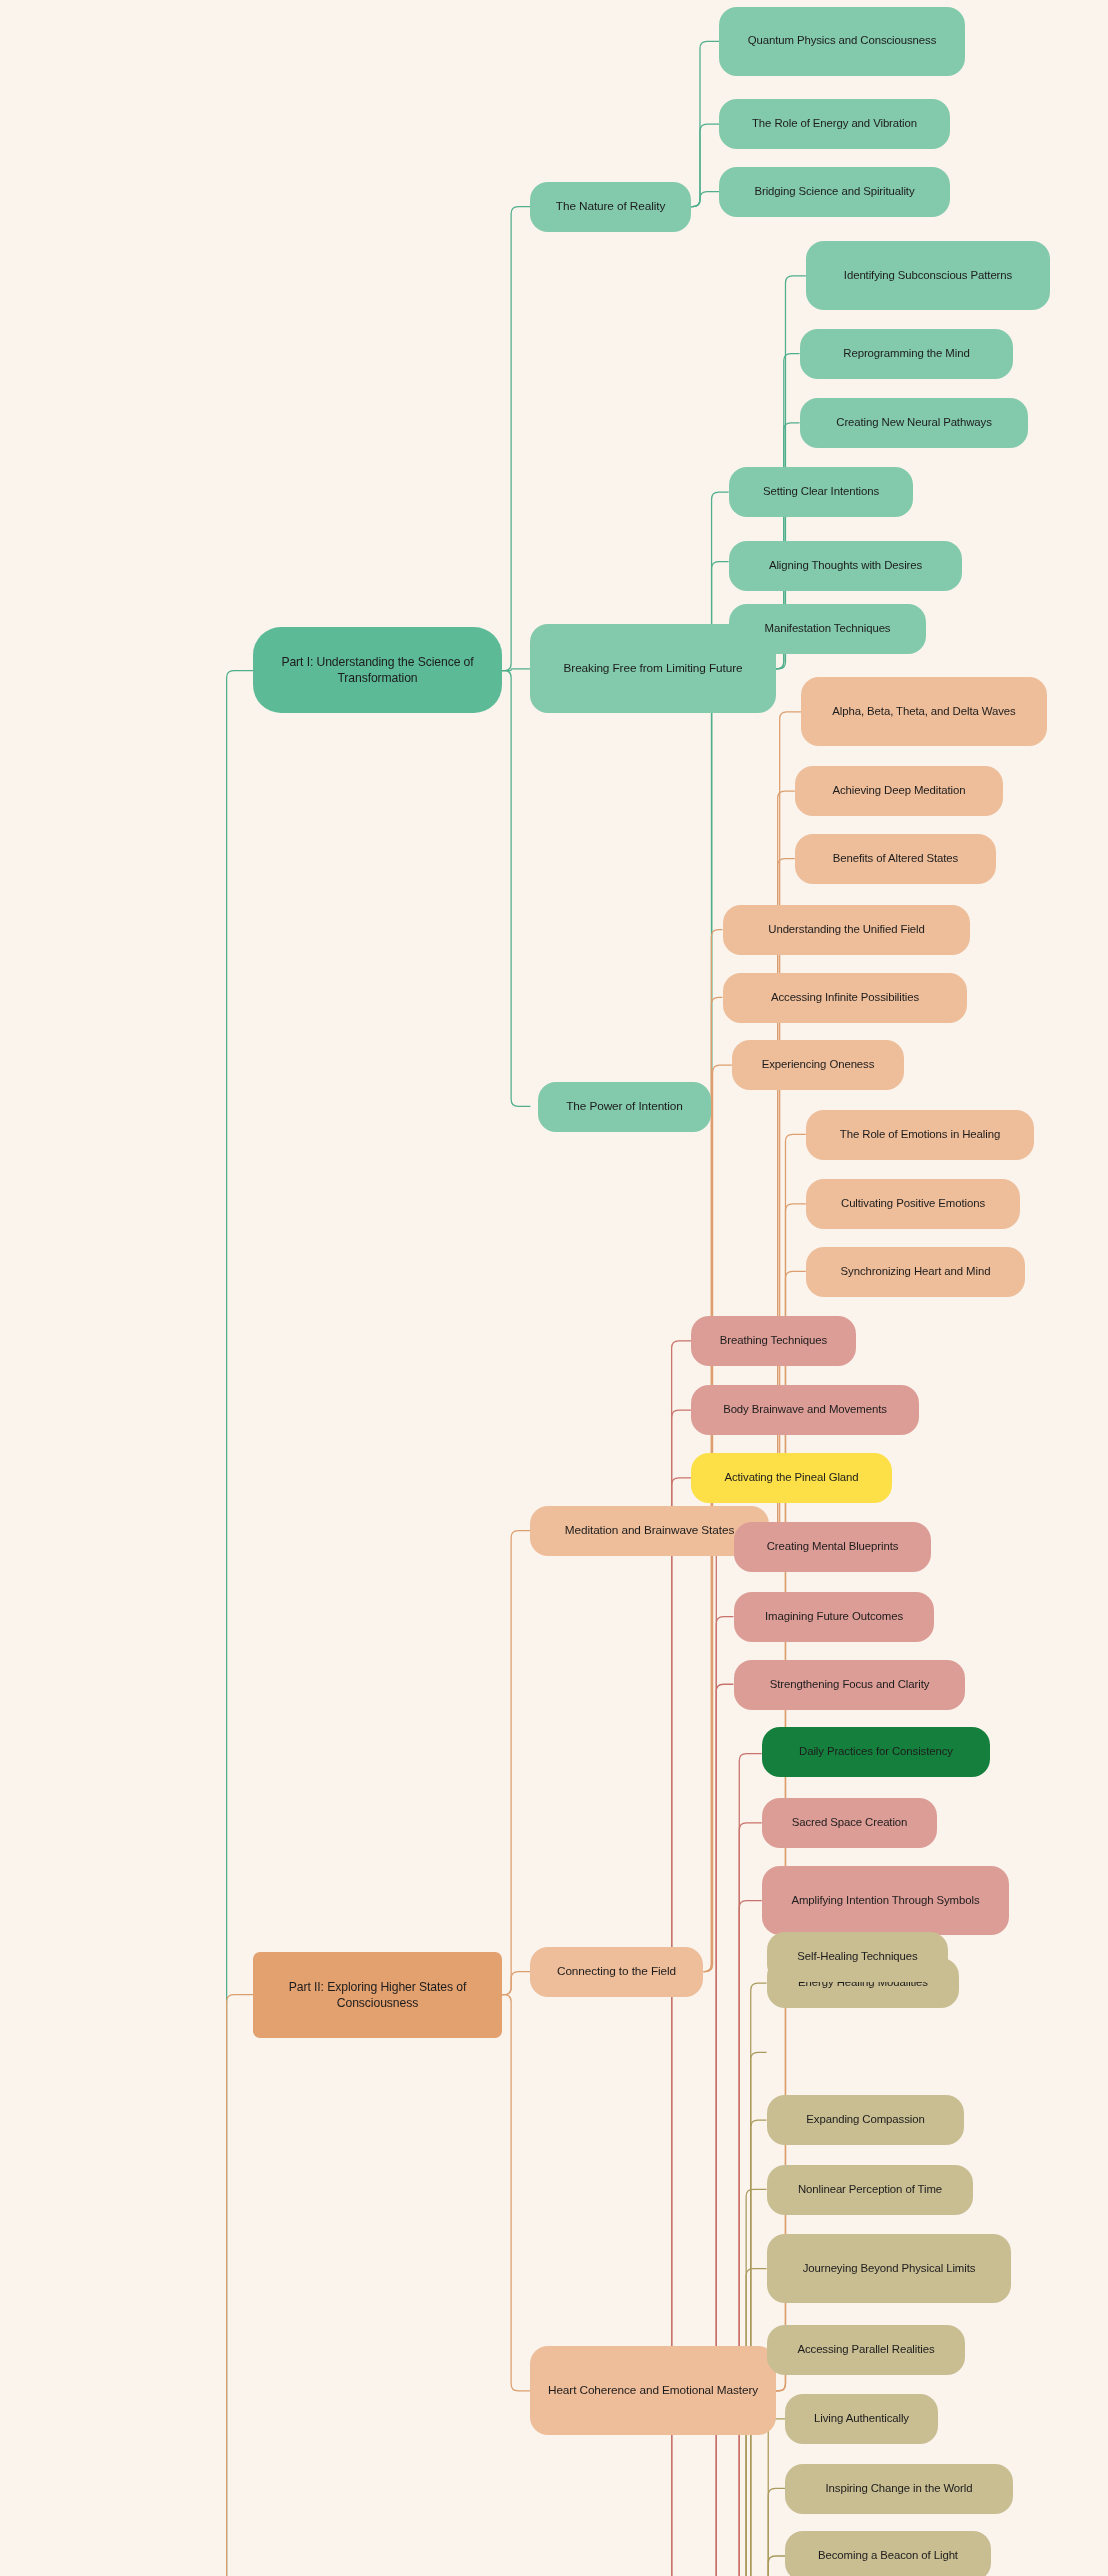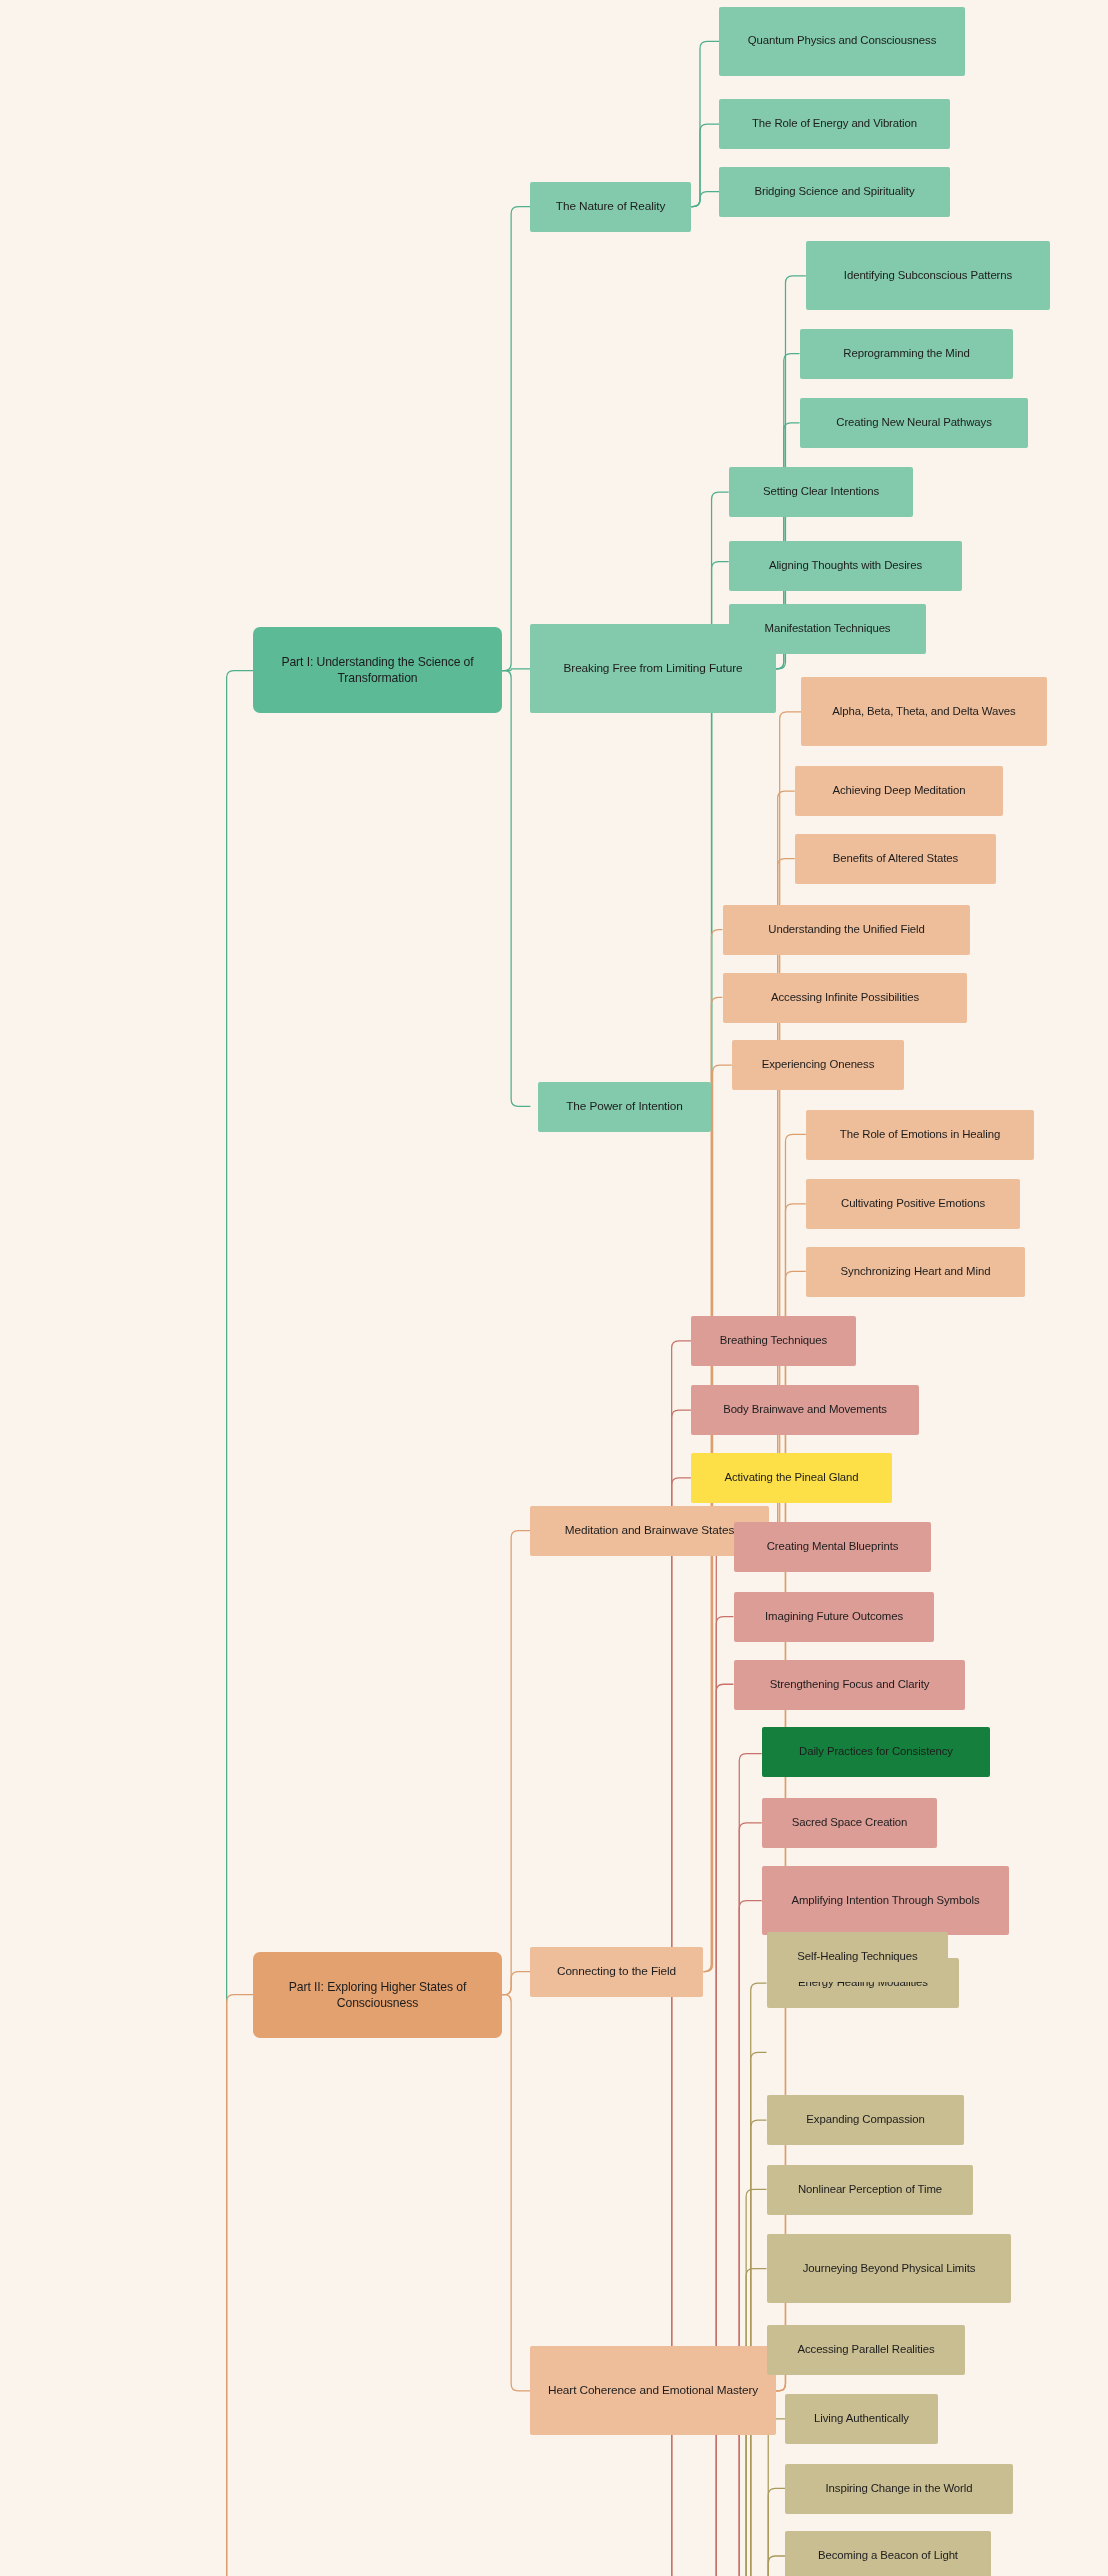--- a/index.html
+++ b/index.html
@@ -9,21 +9,21 @@
     font-family:"Liberation Sans","DejaVu Sans",sans-serif;
     position:relative;overflow:hidden;
   }
   #canvas{position:absolute;left:0;top:0;width:1108px;height:2576px;}
   #links{position:absolute;left:0;top:0;width:1108px;height:2576px;pointer-events:none;}
   .node{
     position:absolute;
     box-sizing:border-box;
     display:flex;align-items:center;justify-content:center;
     text-align:center;
-    border-radius:2px;
+    border-radius:18px;
     color:#1c1c1c;
     line-height:1.35;
     padding:3.1px 7.9px;
     font-size:11.8px;
     letter-spacing:-0.1px;
   }
   .node.l1{font-size:12.2px;border-radius:7px;}
   .node.l2{font-size:11.8px;}
   .node.l3{font-size:11.4px;}
 </style>
@@ -78,21 +78,21 @@
       <path d="M 944 5196.936538461539 L 945 5196.936538461539 Q 954 5196.936538461539 954 5187.936538461539 L 954 2702.9307692307693 Q 954 2693.9307692307693 963 2693.9307692307693 L 974 2693.9307692307693" fill="none" stroke="#ab9a5d" stroke-width="1.6"></path>
       <path d="M 638 5784.3980769230775 L 640.52 5784.3980769230775 Q 649.52 5784.3980769230775 649.52 5775.3980769230775 L 649.52 5766.123076923078 Q 649.52 5757.123076923078 658.52 5757.123076923078 L 674 5757.123076923078" fill="none" stroke="#ab9a5d" stroke-width="1.6"></path>
       <path d="M 936 5757.123076923078 L 939.16 5757.123076923078 Q 948.16 5757.123076923078 948.16 5748.123076923078 L 948.16 2791.05 Q 948.16 2782.05 957.16 2782.05 L 974 2782.05" fill="none" stroke="#ab9a5d" stroke-width="1.6"></path>
       <path d="M 936 5757.123076923078 L 939.16 5757.123076923078 Q 948.16 5757.123076923078 948.16 5748.123076923078 L 948.16 2891.7576923076927 Q 948.16 2882.7576923076927 957.16 2882.7576923076927 L 974 2882.7576923076927" fill="none" stroke="#ab9a5d" stroke-width="1.6"></path>
       <path d="M 936 5757.123076923078 L 939.16 5757.123076923078 Q 948.16 5757.123076923078 948.16 5748.123076923078 L 948.16 2994.5634615384615 Q 948.16 2985.5634615384615 957.16 2985.5634615384615 L 974 2985.5634615384615" fill="none" stroke="#ab9a5d" stroke-width="1.6"></path>
       <path d="M 638 5784.3980769230775 L 640.52 5784.3980769230775 Q 649.52 5784.3980769230775 649.52 5793.3980769230775 L 649.52 6308.309615384616 Q 649.52 6317.309615384616 658.52 6317.309615384616 L 674 6317.309615384616" fill="none" stroke="#ab9a5d" stroke-width="1.6"></path>
       <path d="M 966 6317.309615384616 L 967.24 6317.309615384616 Q 976.24 6317.309615384616 976.24 6308.309615384616 L 976.24 3082.6826923076924 Q 976.24 3073.6826923076924 985.24 3073.6826923076924 L 998 3073.6826923076924" fill="none" stroke="#ab9a5d" stroke-width="1.6"></path>
       <path d="M 966 6317.309615384616 L 967.24 6317.309615384616 Q 976.24 6317.309615384616 976.24 6308.309615384616 L 976.24 3170.8019230769232 Q 976.24 3161.8019230769232 985.24 3161.8019230769232 L 998 3161.8019230769232" fill="none" stroke="#ab9a5d" stroke-width="1.6"></path>
       <path d="M 966 6317.309615384616 L 967.24 6317.309615384616 Q 976.24 6317.309615384616 976.24 6308.309615384616 L 976.24 3256.823076923077 Q 976.24 3247.823076923077 985.24 3247.823076923077 L 998 3247.823076923077" fill="none" stroke="#ab9a5d" stroke-width="1.6"></path>
     </svg>
-<div class="node l1" style="left: 253px; top: 627px; width: 249px; height: 86px; background: rgb(92, 186, 151);">
+<div class="node l1" style="left: 253px; top: 627px; width: 249px; height: 86px; background: rgb(92, 186, 151); border-radius: 28px;">
       <span>Part I: Understanding the Science of Transformation</span>
     </div>
     <div class="node l2" style="left: 530px; top: 182px; width: 161px; height: 50px; background: rgb(131, 201, 172);">
       <span>The Nature of Reality</span>
     </div>
     <div class="node l3" style="left: 719px; top: 6.6px; width: 246px; height: 69px; background: rgb(131, 201, 172);">
       <span>Quantum Physics and Consciousness</span>
     </div>
     <div class="node l3" style="left: 719px; top: 99px; width: 231px; height: 50px; background: rgb(131, 201, 172);">
       <span>The Role of Energy and Vibration</span>

